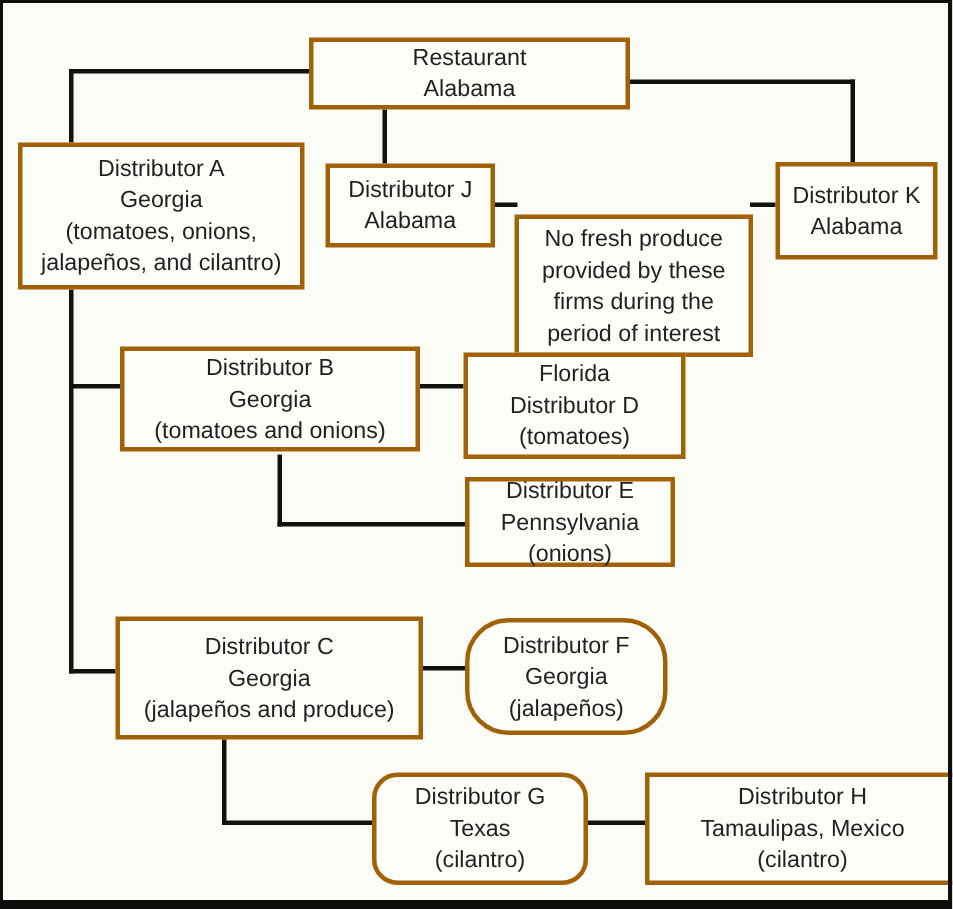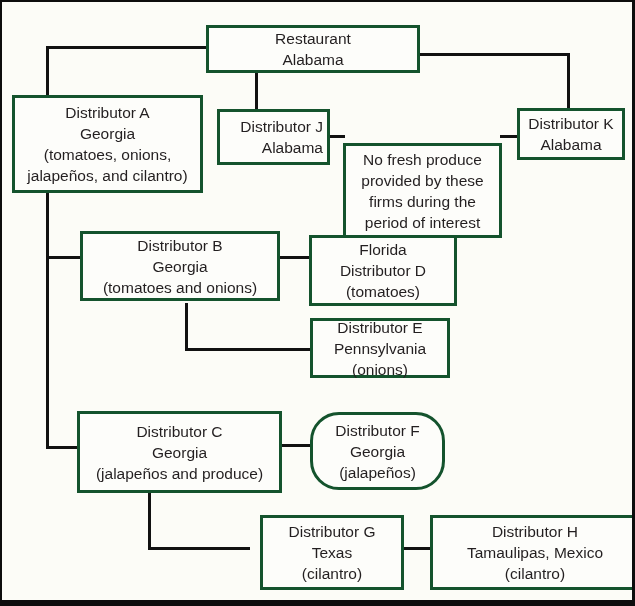--- a/index.html
+++ b/index.html
@@ -20,21 +20,21 @@
     inset: 0;
     border-style: solid;
     border-color: #0d0d0d;
     border-width: 2px 3px 6px 2px;
     pointer-events: none;
     z-index: 3;
   }
   .node {
     position: absolute;
     box-sizing: border-box;
-    border: 3px solid #14532d;
+    border: 3px solid #a16207;
     background: #fdfdfa;
     color: #231f20;
     display: flex;
     flex-direction: column;
     justify-content: center;
     align-items: center;
     text-align: center;
     font-size: 15.5px;
     line-height: 21px;
     padding: 2px 4px;
@@ -45,29 +45,29 @@
     position: absolute;
     background: #111111;
     z-index: 1;
   }
   .hline { height: 3px; }
   .vline { width: 3px; }
 
   
   #box-restaurant { left: 206px; top: 25px;  width: 214px; height: 48px; }
   #box-dist-a     { left: 12px;  top: 95px;  width: 191px; height: 98px; }
-  #box-dist-j     { left: 217px; top: 109px; width: 113px; height: 56px; text-align: right; }
+  #box-dist-j     { left: 217px; top: 109px; width: 113px; height: 56px; }
   #box-note       { left: 343px; top: 95px;  width: 159px; height: 95px; margin-top: 48px; }
-  #box-dist-k     { left: 517px; top: 108px; width: 108px; height: 52px; align-items: center; }
+  #box-dist-k     { left: 517px; top: 108px; width: 108px; height: 65px; align-items: center; }
   #box-dist-b     { left: 80px;  top: 231px; width: 200px; height: 70px; }
   #box-dist-d     { left: 309px; top: 235px; width: 148px; height: 71px; }
   #box-dist-e     { left: 310px; top: 318px; width: 140px; height: 60px; }
   #box-dist-c     { left: 77px;  top: 411px; width: 205px; height: 82px; }
   #box-dist-f     { left: 310px; top: 412px; width: 135px; height: 78px; border-radius: 29px; }
-  #box-dist-g     { left: 260px; top: 515px; width: 144px; height: 75px; }
+  #box-dist-g     { left: 248px; top: 515px; width: 144px; height: 75px; border-radius: 17px; }
   #box-dist-h     { left: 430px; top: 515px; width: 210px; height: 75px; }
 </style>
 </head>
 <body>
 
 <div class="canvas">
 
   <div class="frame"></div>
 
   <div class="hline" style="left:46px;  top:46px;  width:162px;"></div>

